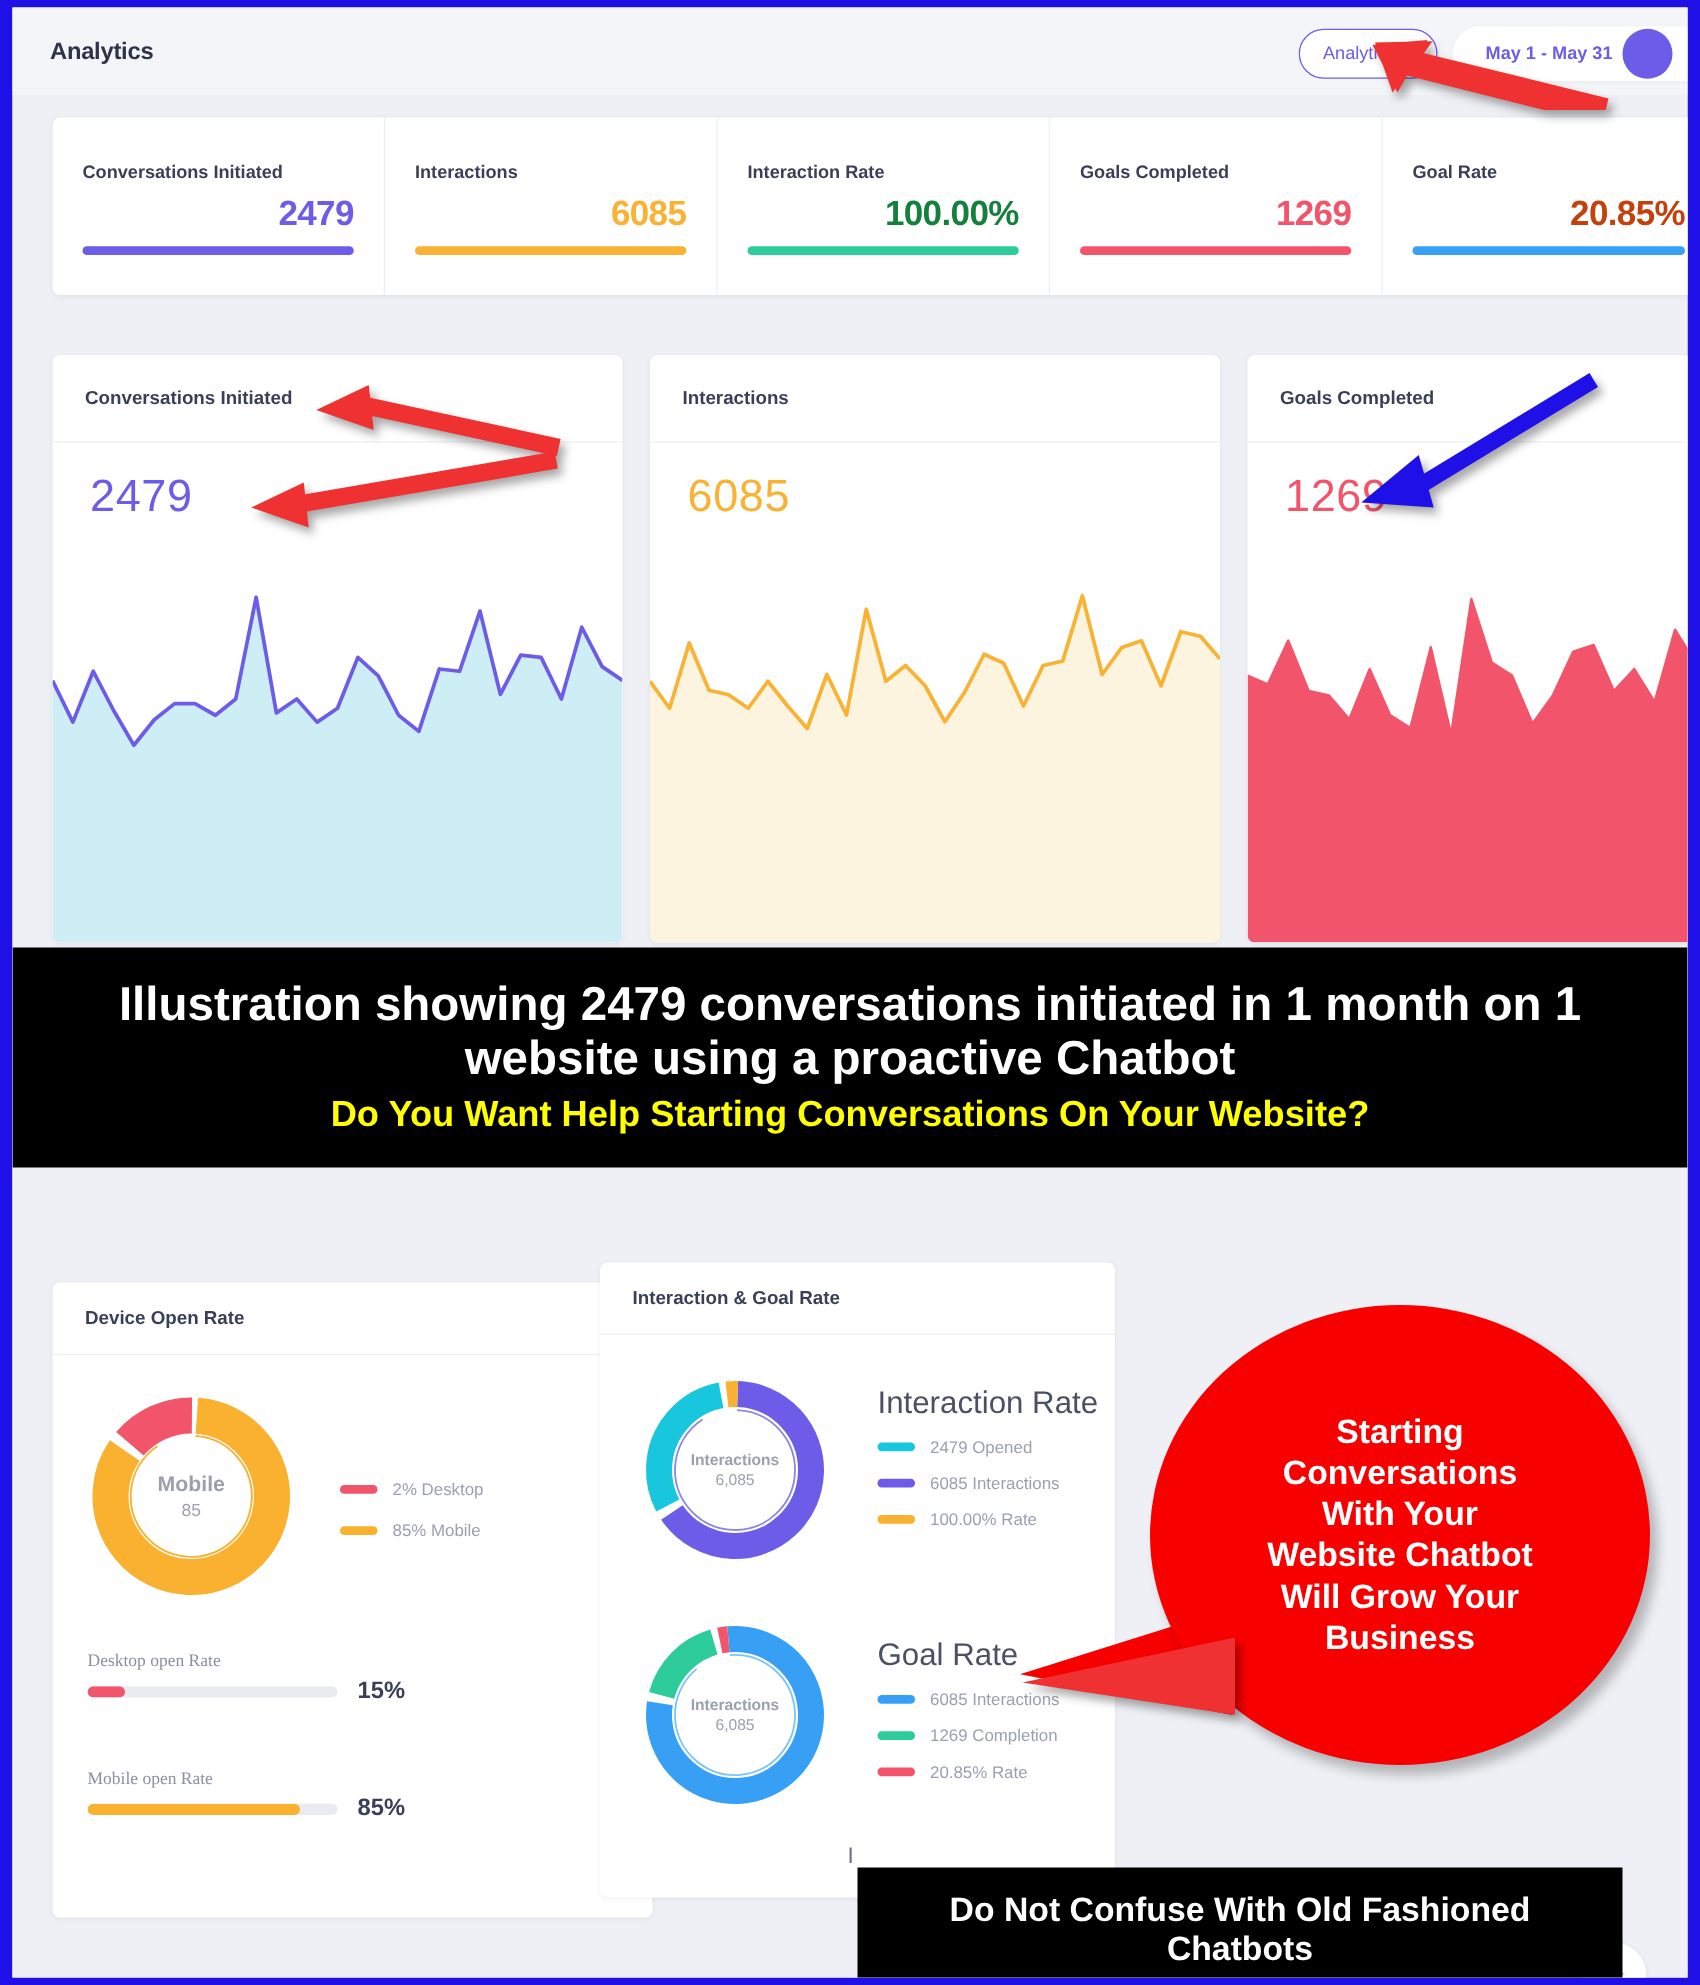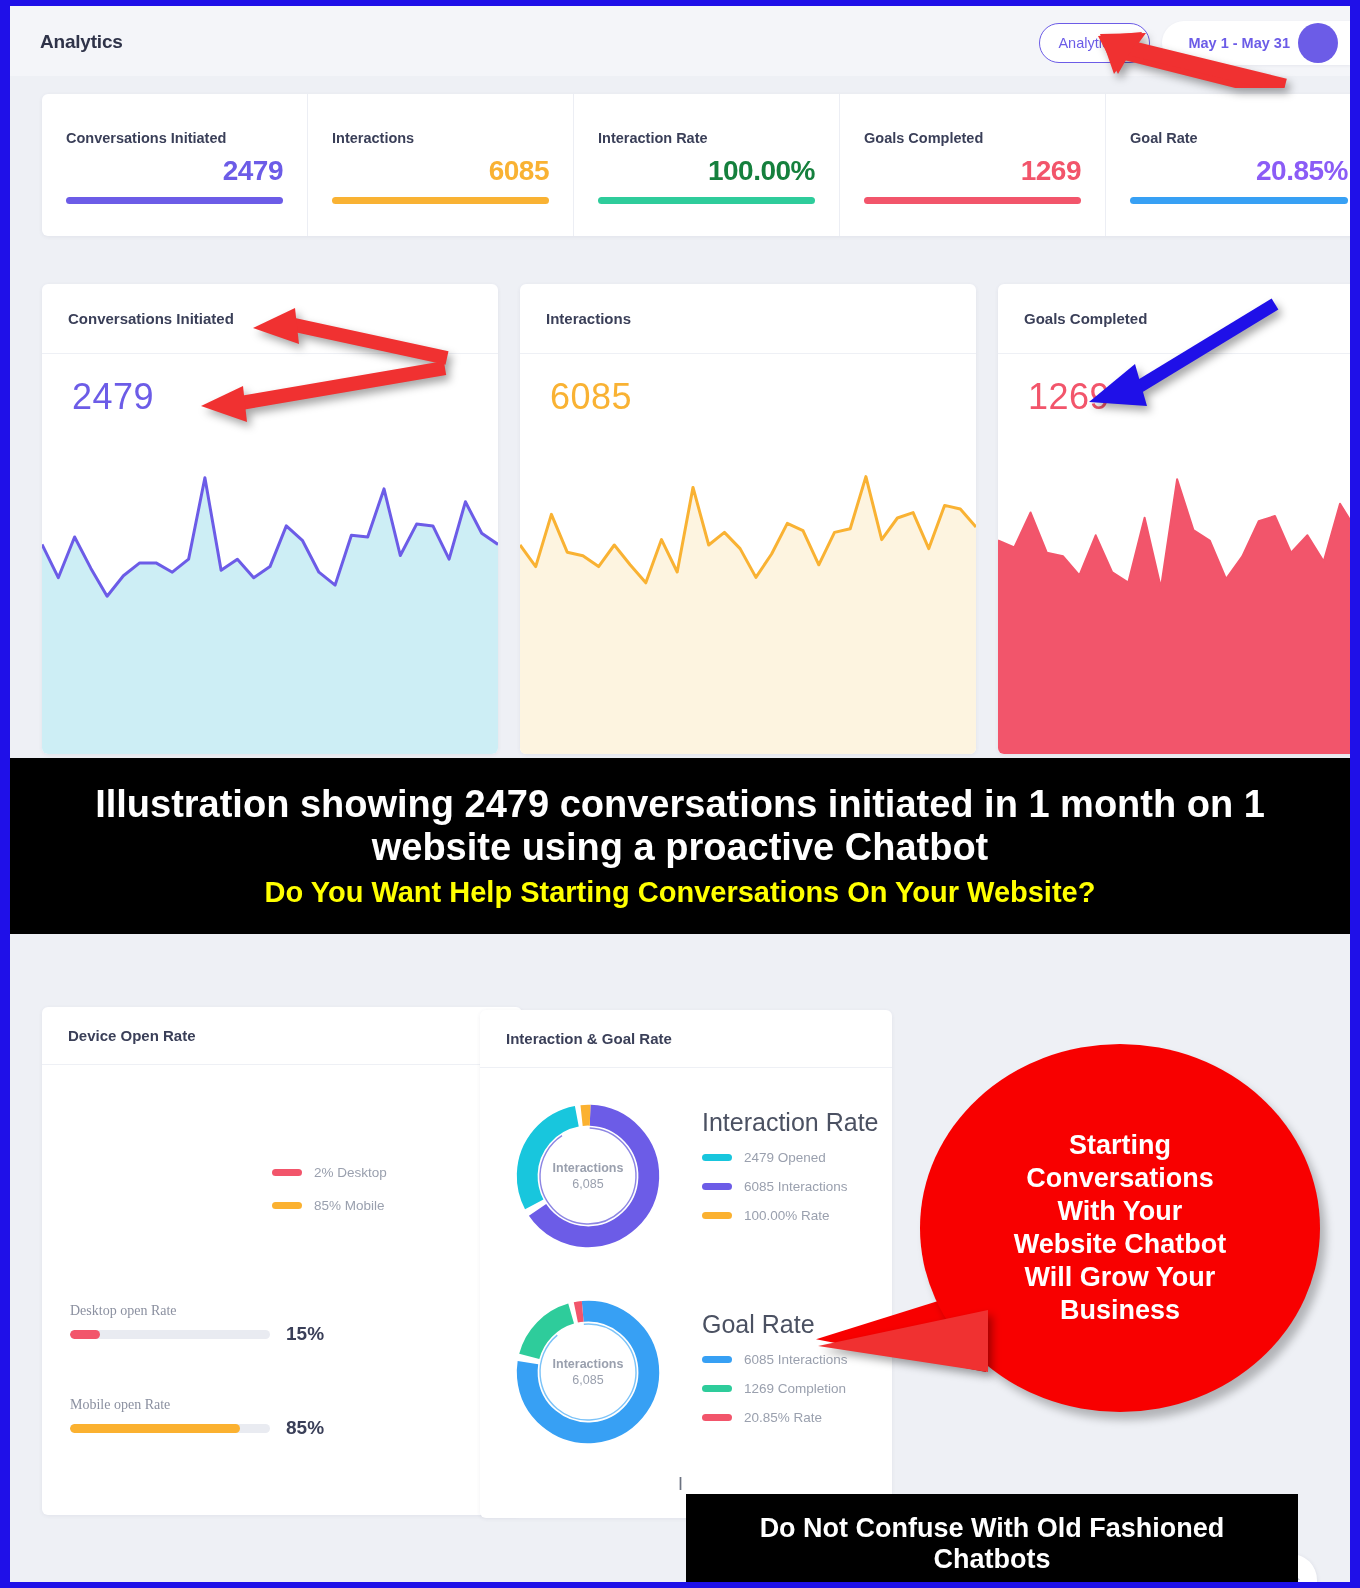--- a/index.html
+++ b/index.html
@@ -104,21 +104,21 @@
     text-align: center; max-width: 1190px; font-stretch: condensed;
   }
   .banner-main .l2 {
     color: #ffff00; font-size: 29px; font-weight: 700; margin-top: 8px; text-align:center;
   }
 
   
   .lower { position: absolute; left: 0; top: 928px; width: 1340px; height: 648px; background: #eef0f5; }
 
   .card-device {
-    position: absolute; left: 32px; top: 73px; width: 480px; height: 508px;
+    position: absolute; left: 32px; top: 92px; width: 480px; height: 508px;
     background:#fff; border-radius:6px; box-shadow: 0 1px 4px rgba(60,60,100,.07);
   }
   .card-igr {
     position: absolute; left: 470px; top: 76px; width: 412px; height: 508px;
     background:#fff; border-radius:6px; box-shadow: 0 1px 4px rgba(60,60,100,.07);
   }
   .sec-head { height:58px; display:flex; align-items:center; padding:0 26px; border-bottom:1px solid #eef0f5; }
   .sec-head .t { font-size:15px; font-weight:700; color:#3a3f58; }
 
   .donut-wrap { position:absolute; }
@@ -215,21 +215,21 @@
       <div class="kpi-value" style="color:#15803d">100.00%</div>
       <div class="kpi-bar" style="background:#2ecc9b"></div>
     </div>
     <div class="kpi">
       <div class="kpi-label">Goals Completed</div>
       <div class="kpi-value" style="color:#f2556b">1269</div>
       <div class="kpi-bar" style="background:#f2556b"></div>
     </div>
     <div class="kpi">
       <div class="kpi-label">Goal Rate</div>
-      <div class="kpi-value" style="color:#8b5cf6">20.85%</div>
+      <div class="kpi-value" style="color:#c2410c">20.85%</div>
       <div class="kpi-bar" style="background:#37a0f4"></div>
     </div>
   </div>
 
   <div class="cards-row">
 
     <div class="card">
       <div class="card-head">
         <div class="t">Conversations Initiated</div>
       </div>
@@ -270,20 +270,31 @@
 
   </div>
 
   <div class="lower">
 
     <div class="card-device">
       <div class="sec-head">
         <div class="t">Device Open Rate</div>
       </div>
 
+      <div class="donut-wrap" style="left:26px; top:86px;">
+        <svg width="170" height="170" viewBox="0 0 100 100">
+          <circle cx="50" cy="50" r="38" fill="none" stroke="#fbb130" stroke-width="17" stroke-dasharray="199 239" stroke-dashoffset="0" transform="rotate(-86 50 50)"></circle>
+          <circle cx="50" cy="50" r="38" fill="none" stroke="#f2556b" stroke-width="17" stroke-dasharray="33 239" stroke-dashoffset="-203" transform="rotate(-86 50 50)"></circle>
+          <circle cx="50" cy="50" r="28.5" fill="none" stroke="#fbb130" stroke-width="0.9" stroke-dasharray="160 179" transform="rotate(-86 50 50)"></circle>
+        </svg>
+        <div style="position:absolute; left:0; top:0; width:170px; height:170px; display:flex; flex-direction:column; align-items:center; justify-content:center;">
+          <div style="font-size:17px; font-weight:700; color:#9aa0ae;">Mobile</div>
+          <div style="font-size:14px; color:#9aa0ae; margin-top:2px;">85</div>
+        </div>
+      </div>
 
       <div style="position:absolute; left:230px; top:158px;">
         <div class="legend-row" style="margin-top:0">
           <span class="legend-dash" style="background:#f2556b"></span>
           <span class="legend-txt">2% Desktop</span>
         </div>
         <div class="legend-row" style="margin-top:18px">
           <span class="legend-dash" style="background:#fbb130"></span>
           <span class="legend-txt">85% Mobile</span>
         </div>

